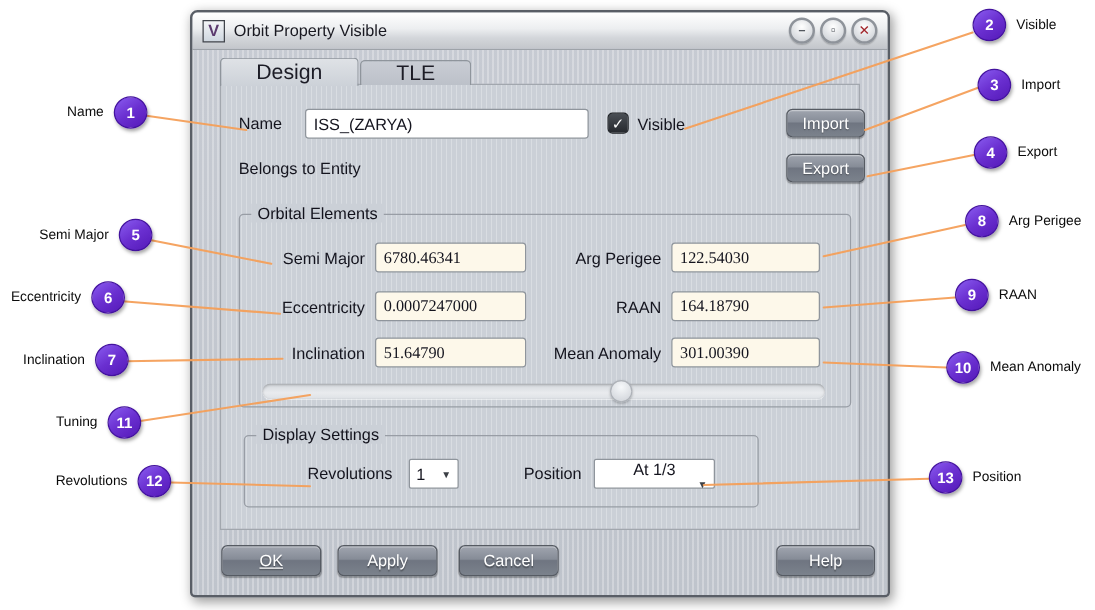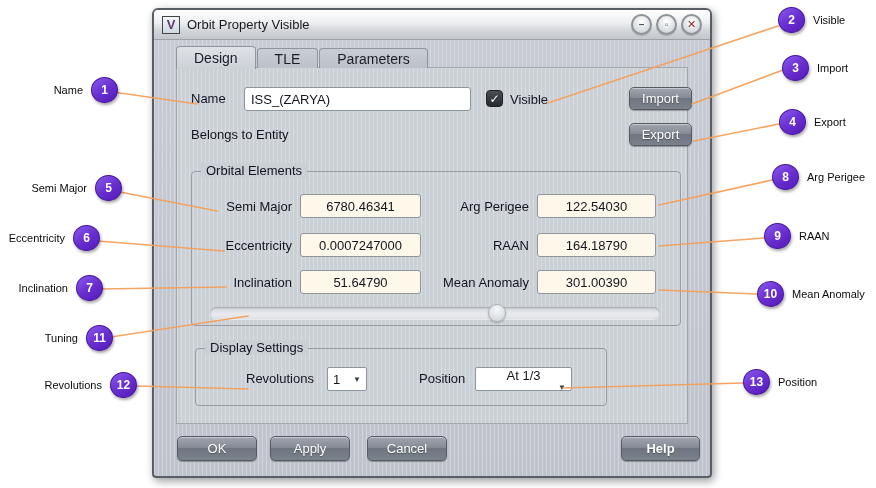--- a/index.html
+++ b/index.html
@@ -45,42 +45,42 @@
     box-shadow:0 1px 1px rgba(0,0,0,.2);
   }
   .win-btn.close { color:#a2262c; font-size:11px; }
 
   .body-area { position:absolute; left:0; top:30px; right:0; bottom:0; border-radius:0 0 3px 3px; }
 
   
   .tabbar { position:absolute; left:22px; top:35px; display:flex; align-items:flex-end; height:23px; z-index:3; }
   .tab {
     border:1px solid #8f959c; border-bottom:none; border-radius:4px 4px 0 0;
-    padding:0 17px; font-size:14px; display:flex; align-items:center;
+    padding:0 28px; font-size:17px; display:flex; align-items:center;
     background:linear-gradient(#c9cdd4,#bcc1c9); height:20px; color:#1c1c26;
     margin-right:1px;
   }
   .tab.active {
     height:23px; background:linear-gradient(#dfe2e6,#ccd1d8);
     position:relative; z-index:4; margin-bottom:-1px;
   }
 
   
   .pane {
     position:absolute; left:22px; top:57px; width:512px; height:357px;
     border:1px solid #a2a7ae; background-color:#cbd0d7; z-index:2;
   }
 
   .lbl { font-size:13px; color:#14141e; }
   .field-input {
     background:#fdf8ea; border:1px solid #8f959c; border-radius:3px;
     font-family:"Liberation Sans","DejaVu Sans",sans-serif;
     font-size:13px; color:#14141e; padding:0 6px; height:24px; width:100%;
   }
-  .num { text-align:center; }
+  .num { text-align:left;font-family:Liberation Serif, serif; }
 
   .checkbox {
     width:17px; height:17px; border-radius:4px;
     background:linear-gradient(#4a4f55,#26292e);
     border:1px solid #1e2125; color:#ffffff;
     display:flex; align-items:center; justify-content:center;
     font-size:12px; font-weight:bold;
   }
 
   .btn {
@@ -151,21 +151,20 @@
       <div class="win-btn">▫</div>
       <div class="win-btn close">✕</div>
     </div>
   </div>
 
   <div class="body-area stripes"></div>
 
   <div class="tabbar">
     <div class="tab active">Design</div>
     <div class="tab">TLE</div>
-    <div class="tab">Parameters</div>
   </div>
 
   <div class="pane stripes">
 
     <span class="lbl" style="position:absolute;left:14px;top:23px;">Name</span>
     <input class="field-input" style="position: absolute; left: 67px; top: 19px; width: 227px; background: rgb(255, 255, 255);" value="ISS_(ZARYA)">
 
     <div class="checkbox" style="position:absolute;left:309px;top:22px;">
       <span>✓</span>
     </div>
@@ -216,24 +215,24 @@
       </div>
 
       <span class="lbl" style="position:absolute;left:223px;top:22px;">Position</span>
       <div class="dropdown" style="left:279px;top:18px;width:97px;flex-direction:column;">
         <span>At 1/3</span>
         <span class="dd-arrow">▼</span>
       </div>
     </div>
   </div>
 
-  <button class="btn" style="position:absolute;left:23px;top:426px;width:80px;height:25px;">OK</button>
+  <button class="btn" style="position:absolute;left:23px;top:426px;width:80px;height:25px;text-decoration:underline;">OK</button>
   <button class="btn" style="position:absolute;left:116px;top:426px;width:80px;height:25px;">Apply</button>
   <button class="btn" style="position:absolute;left:213px;top:426px;width:80px;height:25px;">Cancel</button>
-  <button class="btn" style="position:absolute;left:467px;top:426px;width:79px;height:25px;font-weight:bold;">Help</button>
+  <button class="btn" style="position:absolute;left:467px;top:426px;width:79px;height:25px;">Help</button>
 </div>
 
 <svg id="leader-svg" width="876" height="488">
   <g stroke="#f5a05a" stroke-width="1.7" opacity="0.95" stroke-linecap="round">
     <line x1="113" y1="92" x2="197" y2="104"></line>
     <line x1="548" y1="103" x2="778" y2="26"></line>
     <line x1="692" y1="104" x2="783" y2="70"></line>
     <line x1="694" y1="141" x2="779" y2="124"></line>
     <line x1="120" y1="192" x2="217" y2="211"></line>
     <line x1="98" y1="241" x2="224" y2="251"></line>

